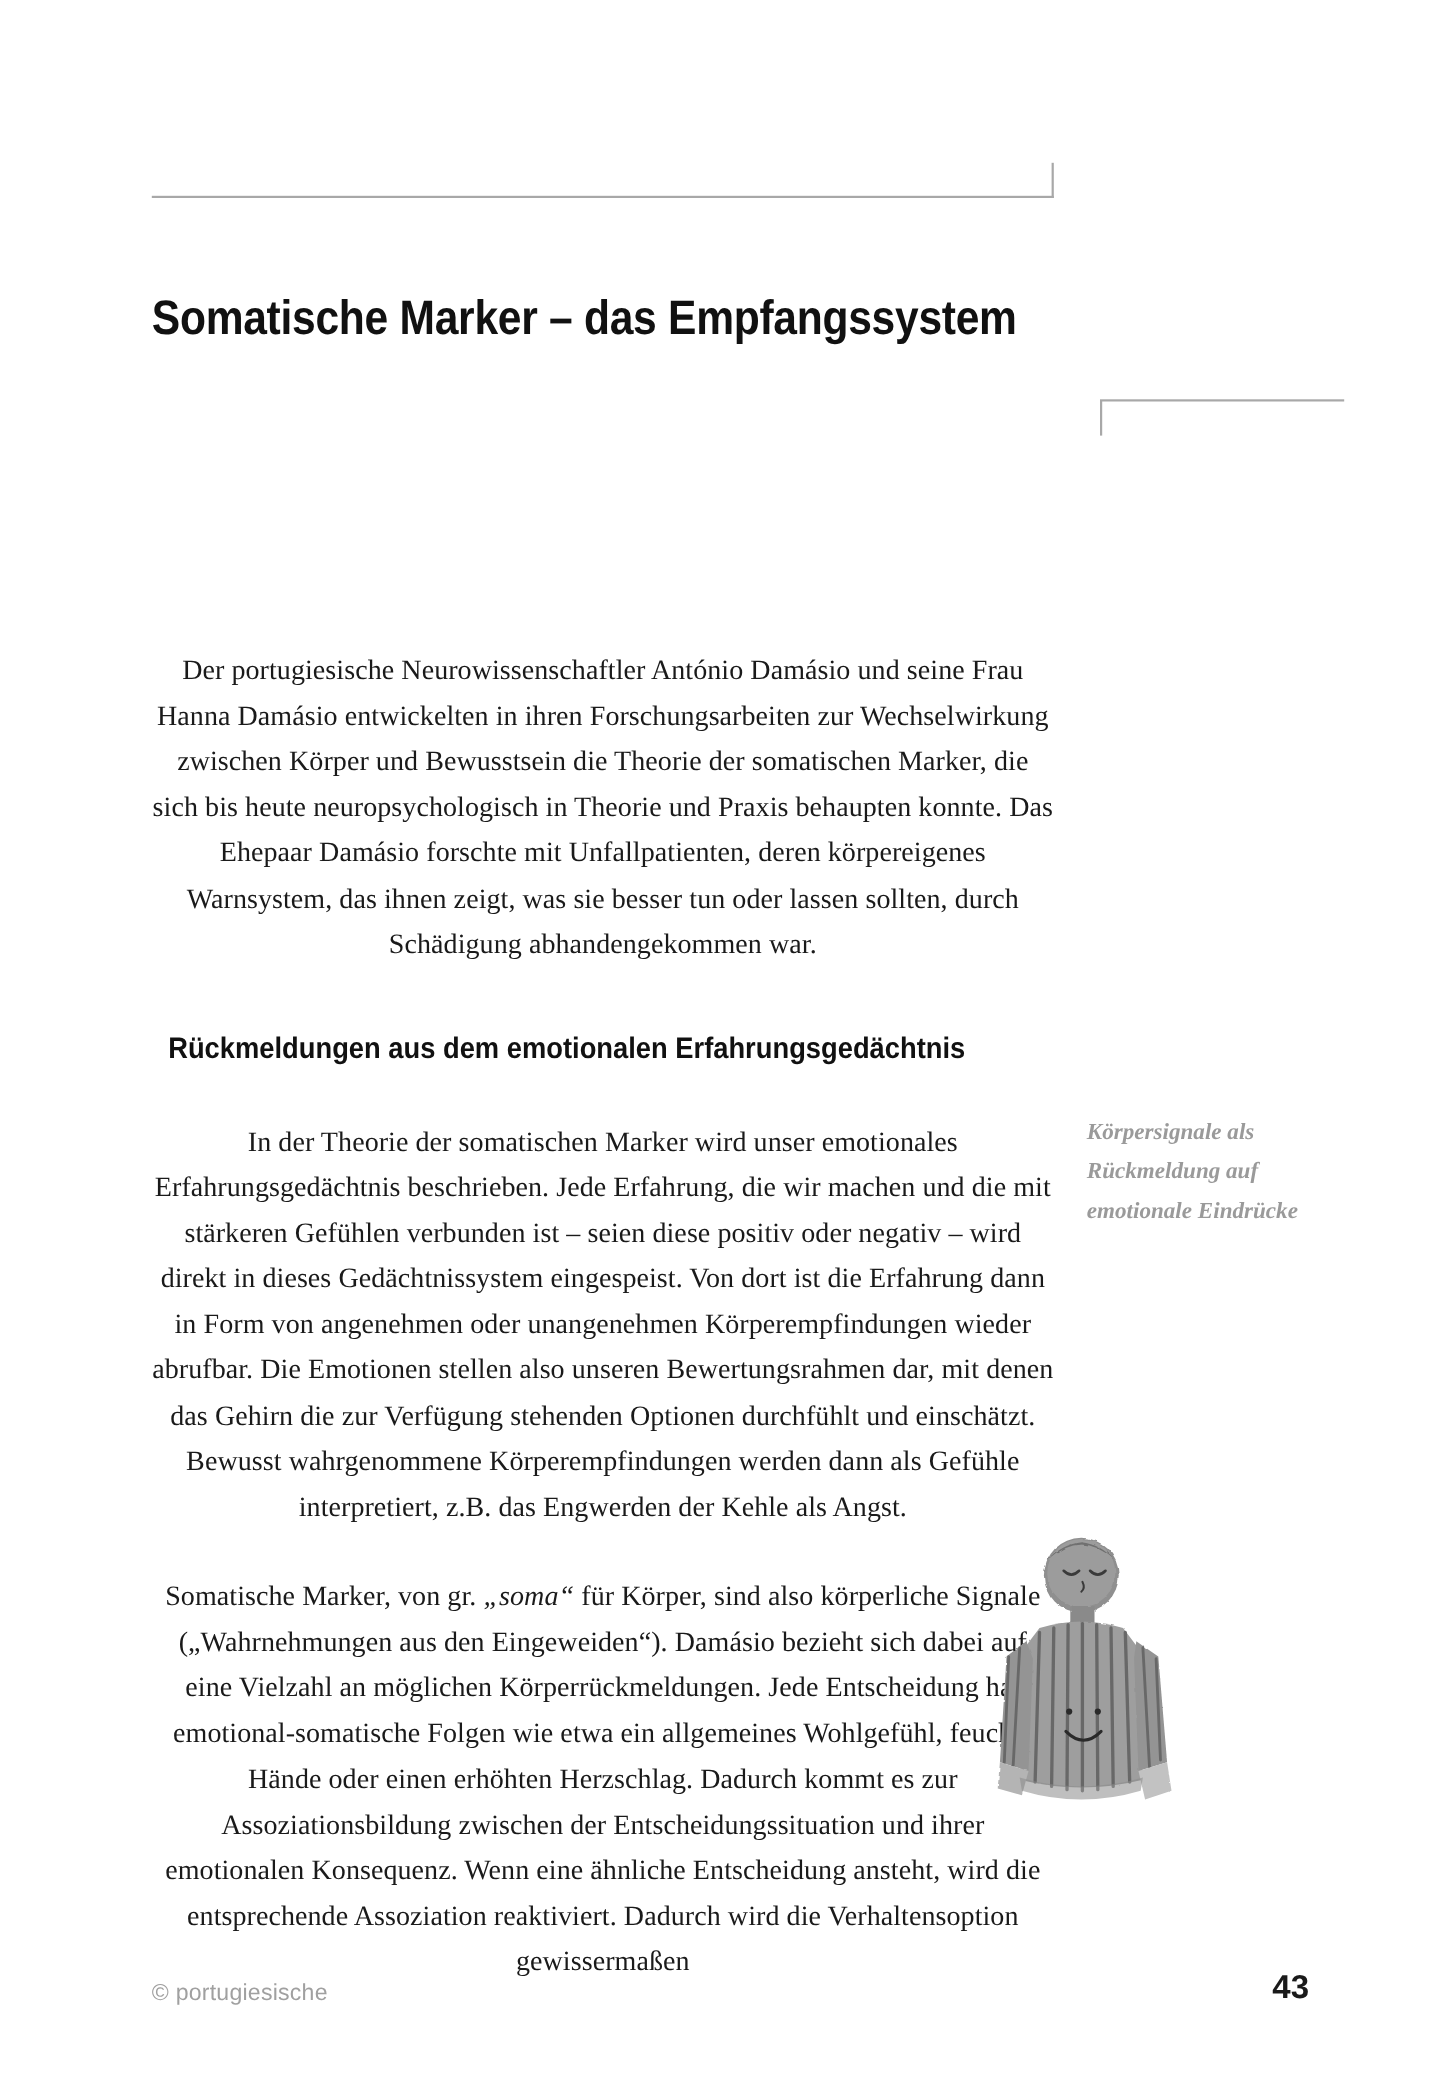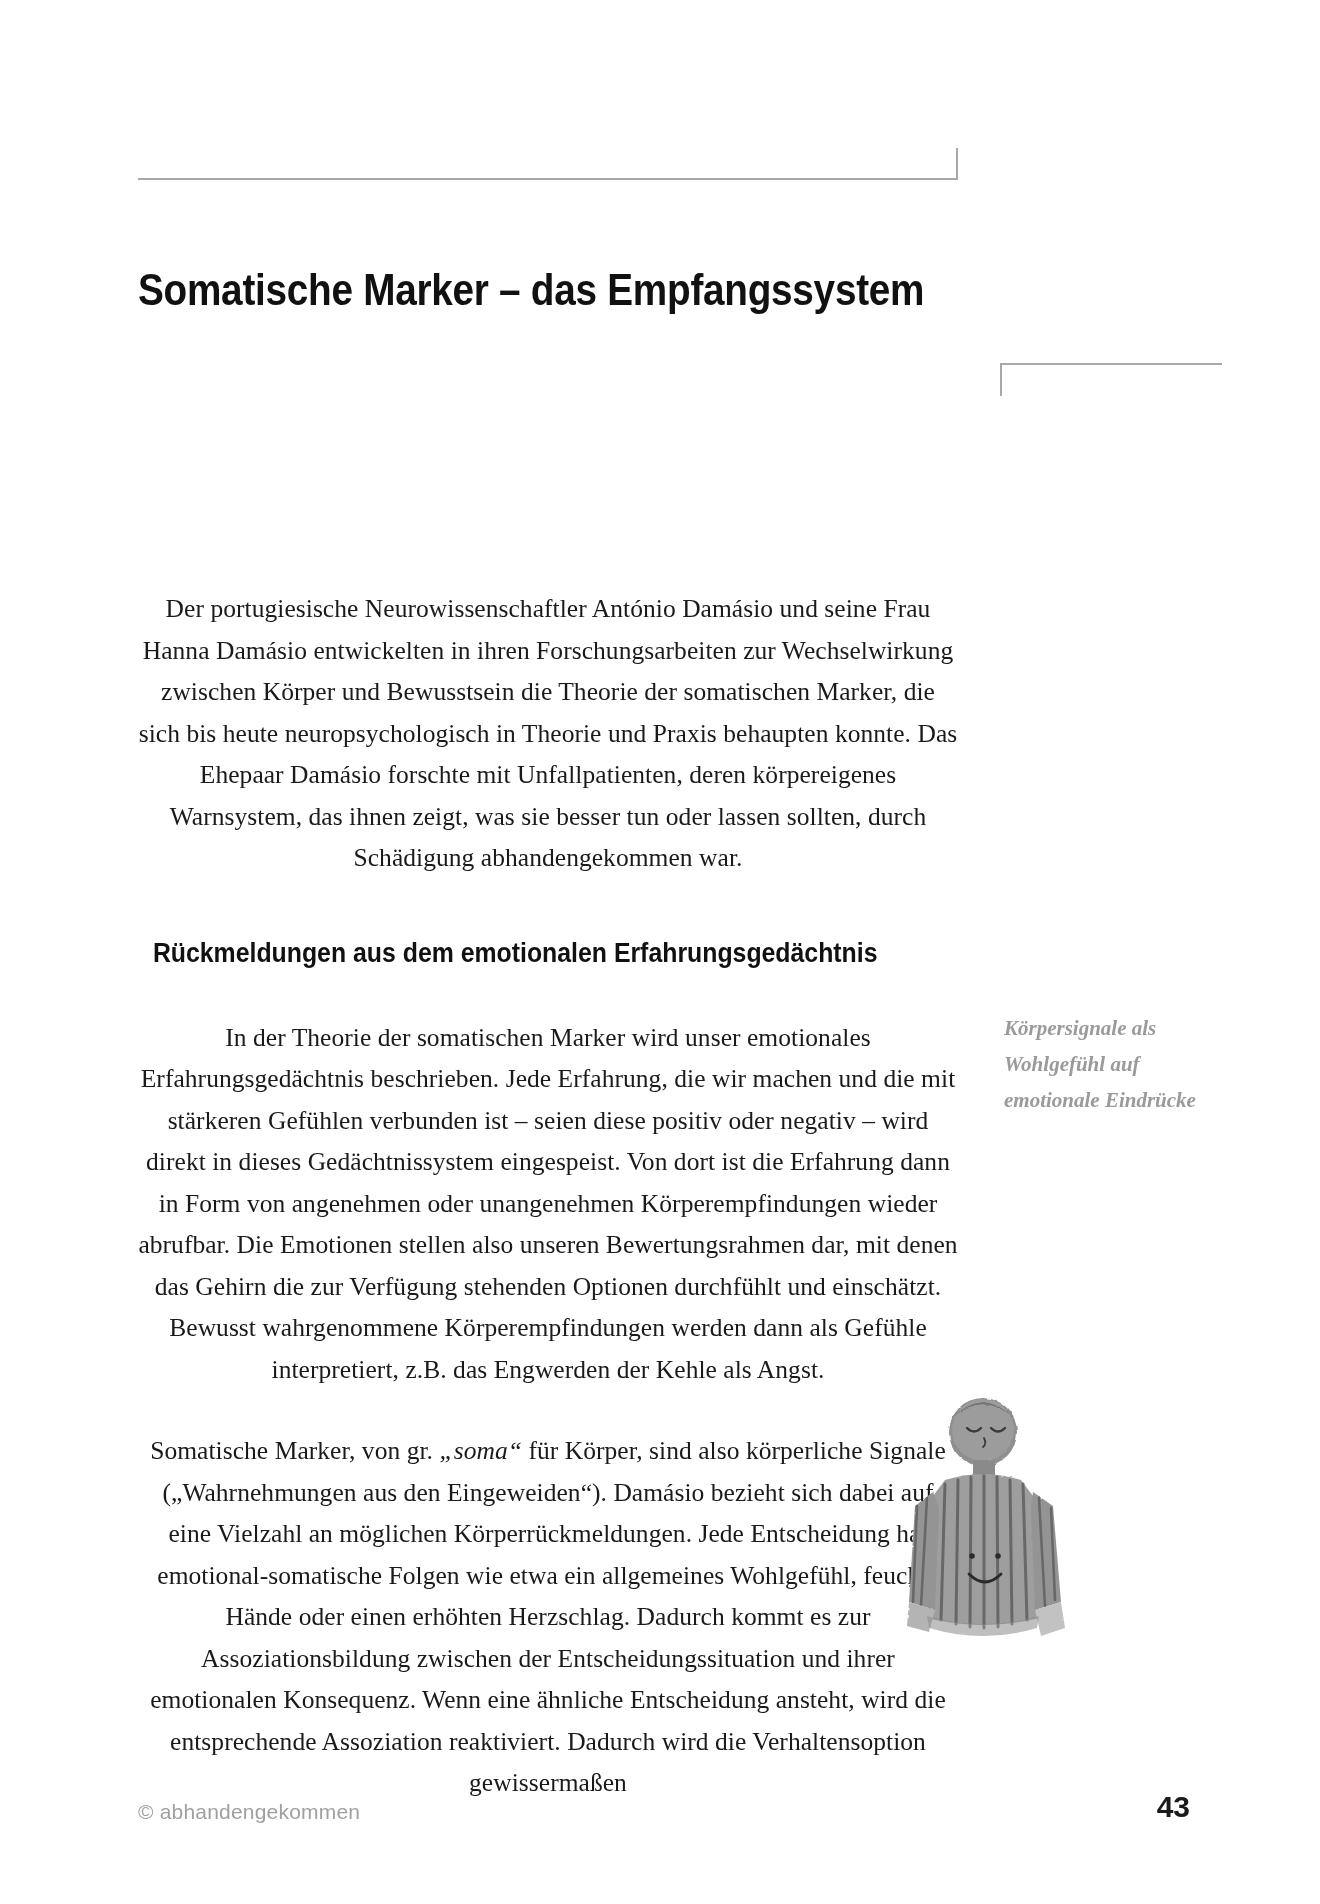--- a/index.html
+++ b/index.html
@@ -107,21 +107,20 @@
     position: absolute;
     left: 988px;
     top: 1010px;
     width: 250px;
     font-style: italic;
     font-weight: 700;
     font-size: 21px;
     line-height: 36px;
     color: #9a9a9a;
     font-family: "Liberation Serif", "DejaVu Serif", serif;
-    margin-left: 16px;
   }
   .margin-note div { white-space: nowrap; }
 
   
   .illustration {
     position: absolute;
     left: 905px;
     top: 1388px;
     width: 180px;
     height: 340px;
@@ -174,21 +173,21 @@
 
       <div class="gap-para"></div>
 
       <p class="body"><span>Somatische Marker, von gr. </span><em>„soma“</em><span> für Körper, sind also körperliche Signale („Wahrnehmungen aus den Eingeweiden“). Damásio bezieht sich dabei auf eine Vielzahl an möglichen Körperrückmeldungen. Jede Entscheidung hat emotional-somatische Folgen wie etwa ein allgemeines Wohlgefühl, feuchte Hände oder einen erhöhten Herzschlag. Dadurch kommt es zur Assoziationsbildung zwischen der Entscheidungssituation und ihrer emotionalen Konsequenz. Wenn eine ähnliche Entscheidung ansteht, wird die entsprechende Assoziation reaktiviert. Dadurch wird die Verhaltensoption gewissermaßen</span></p>
 
     </div>
   </div>
 
   <aside class="margin-note">
     <div>Körpersignale als</div>
-    <div>Wohlgefühl auf</div>
+    <div>Rückmeldung auf</div>
     <div>emotionale Eindrücke</div>
   </aside>
 
   <div class="illustration">
     <svg viewBox="0 0 180 340" width="180" height="340" xmlns="http://www.w3.org/2000/svg">
       <defs>
         <filter id="rough" x="-20%" y="-20%" width="140%" height="140%">
           <feTurbulence type="fractalNoise" baseFrequency="0.09" numOctaves="3" seed="7" result="n"></feTurbulence>
           <feDisplacementMap in="SourceGraphic" in2="n" scale="3" xChannelSelector="R" yChannelSelector="G"></feDisplacementMap>
         </filter>
@@ -245,16 +244,16 @@
 
       <g filter="url(#rough2)">
         <path d="M4 214 L2 238 L24 244 L30 222 Z" fill="#b4b4b4"></path>
         <path d="M156 214 L160 240 L136 248 L130 222 Z" fill="#c2c2c2"></path>
       </g>
 
       <path d="M22 228 Q78 244 134 228 L132 240 Q78 256 24 240 Z" fill="#8a8a8a" opacity="0.55"></path>
     </svg>
   </div>
 
-  <div class="footer-credit">© abhandengekommen</div>
+  <div class="footer-credit">© portugiesische</div>
   <div class="footer-pagenum">43</div>
 
 </div>
 
 </body></html>

